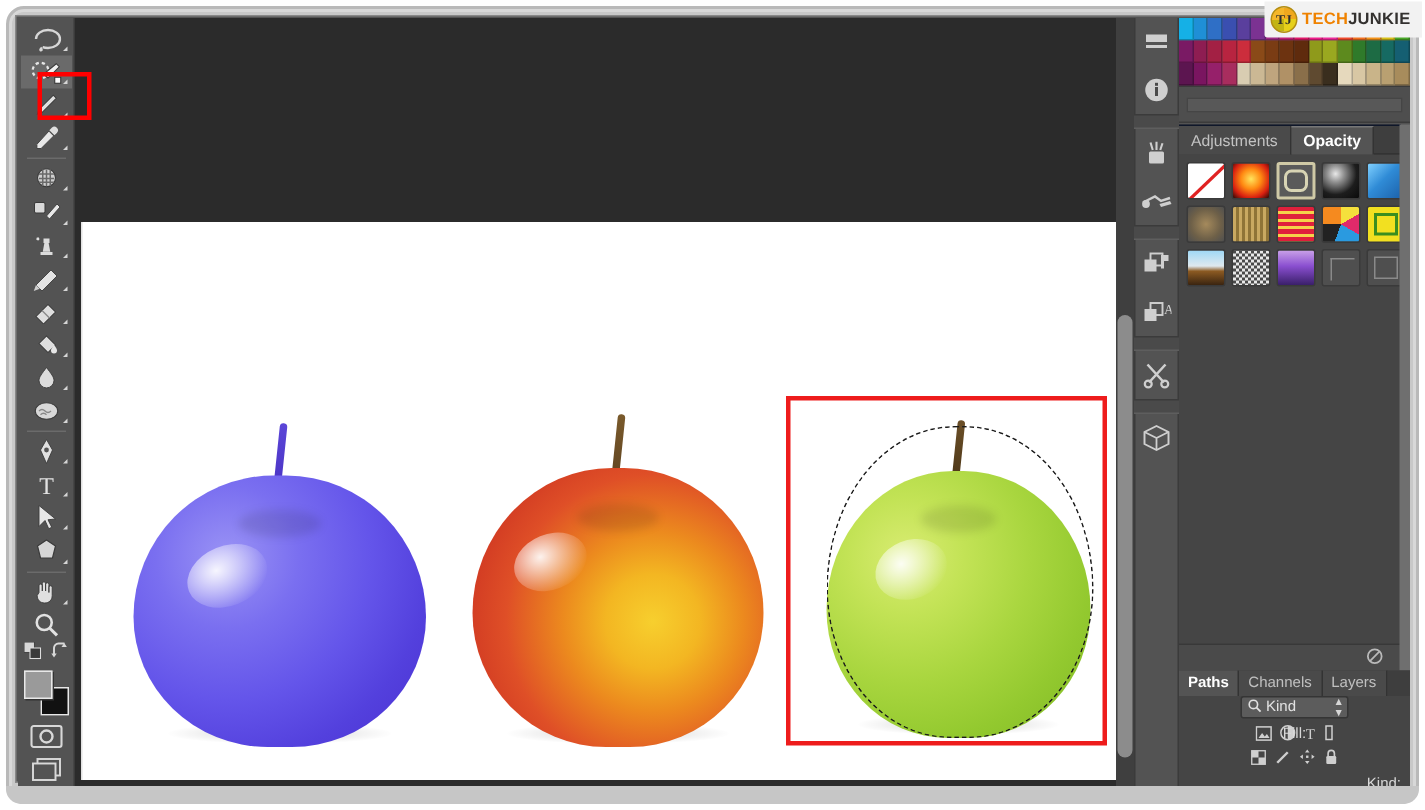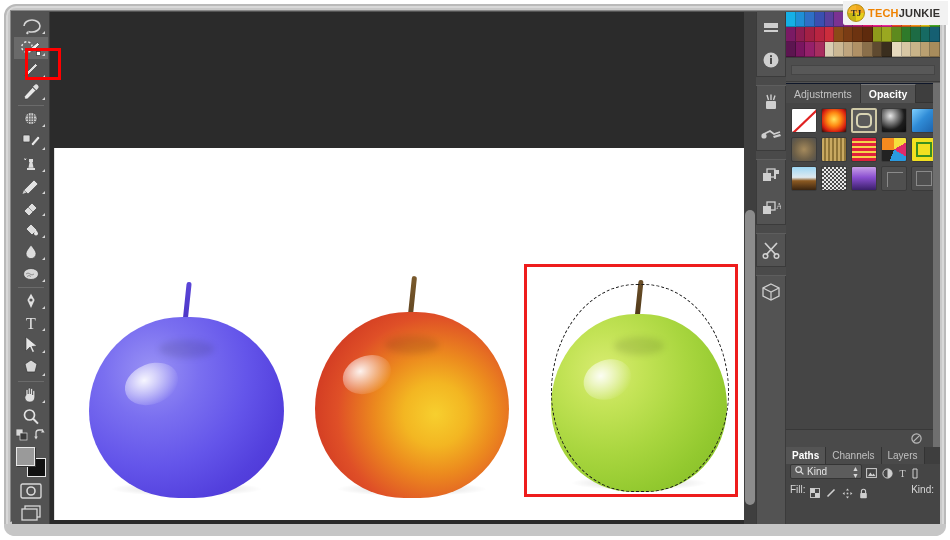--- a/index.html
+++ b/index.html
@@ -392,25 +392,27 @@
     height: 17px;
     display: flex; align-items: center;
     font-size: 10px;
     color: #c0c0c0;
     background: #4a4a4a;
     border-right: 1px solid #333;
   }
   .ltab.active { background: #545454; color: #fff; font-weight: bold; }
   .layer-row {
     display: flex;
+    align-items: center;
     height: 20px;
     padding: 0 4px;
     gap: 4px;
     color: #d2d2d2;
     font-size: 10px;
+    flex-direction: column;
   }
   .combo {
     display: flex;
     align-items: center;
     height: 15px;
     background: #5c5c5c;
     border: 1px solid #353535;
     border-radius: 2px;
     padding: 0 2px 0 4px;
     color: #e2e2e2;

